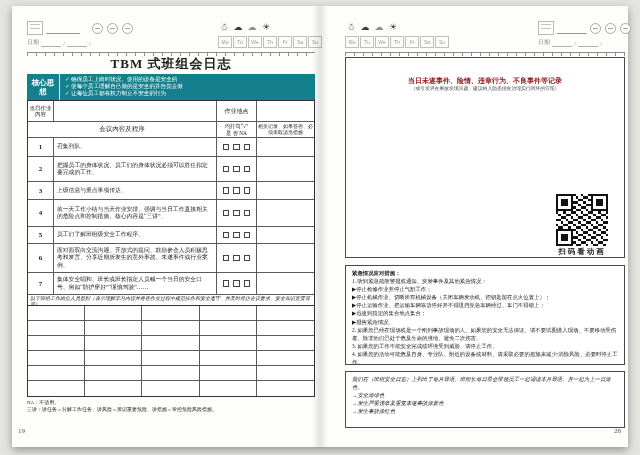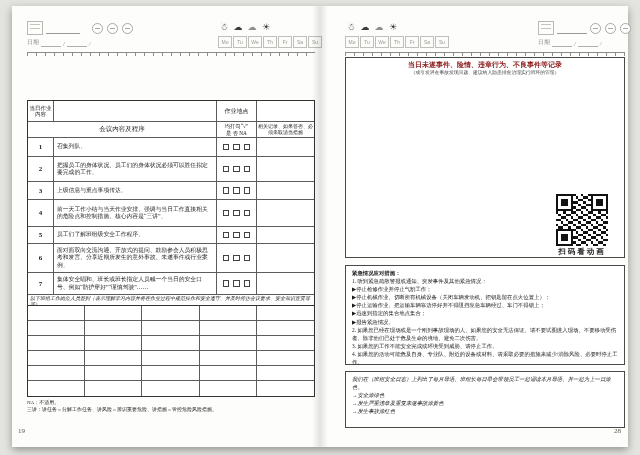--- a/index.html
+++ b/index.html
@@ -59,21 +59,21 @@
   .siggrid{left:15px;top:299px;width:288px;height:92px;border:1.5px solid #333;box-sizing:border-box;
            display:grid;grid-template-columns:repeat(5,1fr);grid-template-rows:repeat(6,1fr);background:#fff;}
   .sig-cell{border-right:1px solid #5c5c5c;border-bottom:1px solid #5c5c5c;}
   .sig-cell:nth-child(5n){border-right:none;}
   .sig-cell:nth-child(n+26){border-bottom:none;}
   .footnote{left:15px;top:394px;width:288px;font-size:5px;line-height:6.8px;color:#222;}
   .pageno{font-size:7px;color:#55554f;}
 
   
   .rbox{border:1px solid #4a4a4a;box-sizing:border-box;background:#fff;}
-  .sec-title{text-align:center;font-weight:bold;font-size:7px;line-height:9px;padding-top:3px;}
+  .sec-title{text-align:center;font-weight:bold;font-size:7px;line-height:9px;padding-top:3px;margin-top:16px;}
   .sec-sub{text-align:center;font-size:4.8px;line-height:6px;color:#444;}
   .red{color:#8e2121;}
   .band2{position:absolute;left:0;top:73px;width:100%;height:22px;border-top:1px solid #4a4a4a;
          border-bottom:1px solid #4a4a4a;box-sizing:border-box;}
   .qrwrap{position:absolute;right:14px;top:136px;width:56px;text-align:center;font-family:Liberation Serif, serif;}
   .qrcode{width:52px;height:52px;margin:0 auto;background:#fff;}
   .qrcap{font-size:7.5px;font-weight:bold;letter-spacing:2px;margin-top:1px;}
   .embox{left:25px;top:259px;width:280px;height:100px;padding:3px 6px;font-size:5.4px;line-height:8.1px;}
   .em-title{font-weight:bold;}
   .mottobox{left:25px;top:365px;width:280px;height:57px;padding:3px 6px;font-size:5.4px;line-height:8px;font-style:italic;}
@@ -113,21 +113,30 @@
         <span class="wd">Mo</span>
         <span class="wd">Tu</span>
         <span class="wd">We</span>
         <span class="wd">Th</span>
         <span class="wd">Fr</span>
         <span class="wd">Sa</span>
         <span class="wd">Su</span>
       </div>
     <div class="abs tickrule" style="left:15px;top:46px;width:288px;"></div>
 
-
+    <div class="abs ltitle">TBM 式班组会日志</div>
+
+    <div class="abs corebox" id="corebox" style="background: rgb(21, 128, 141);">
+      <div class="corelabel">核心思想</div>
+      <div class="coreitems">
+        <div>✓ 确保员工上岗时状况、使用的设备是安全的</div>
+        <div>✓ 使每个员工理解自己做的是安全的并自觉去做</div>
+        <div>✓ 让每位员工都有权力制止不安全的行为</div>
+      </div>
+    </div>
 
     <div class="abs ltable">
       <div class="trow" style="height:21px;">
         <div class="cell c-worklabel">当日作业内容</div>
         <div class="cell c-text"></div>
         <div class="cell c-loc">作业地点</div>
         <div class="cell c-notes"></div>
       </div>
       <div class="trow" style="height:16px;">
         <div class="cell c-merged">会议内容及程序</div>

